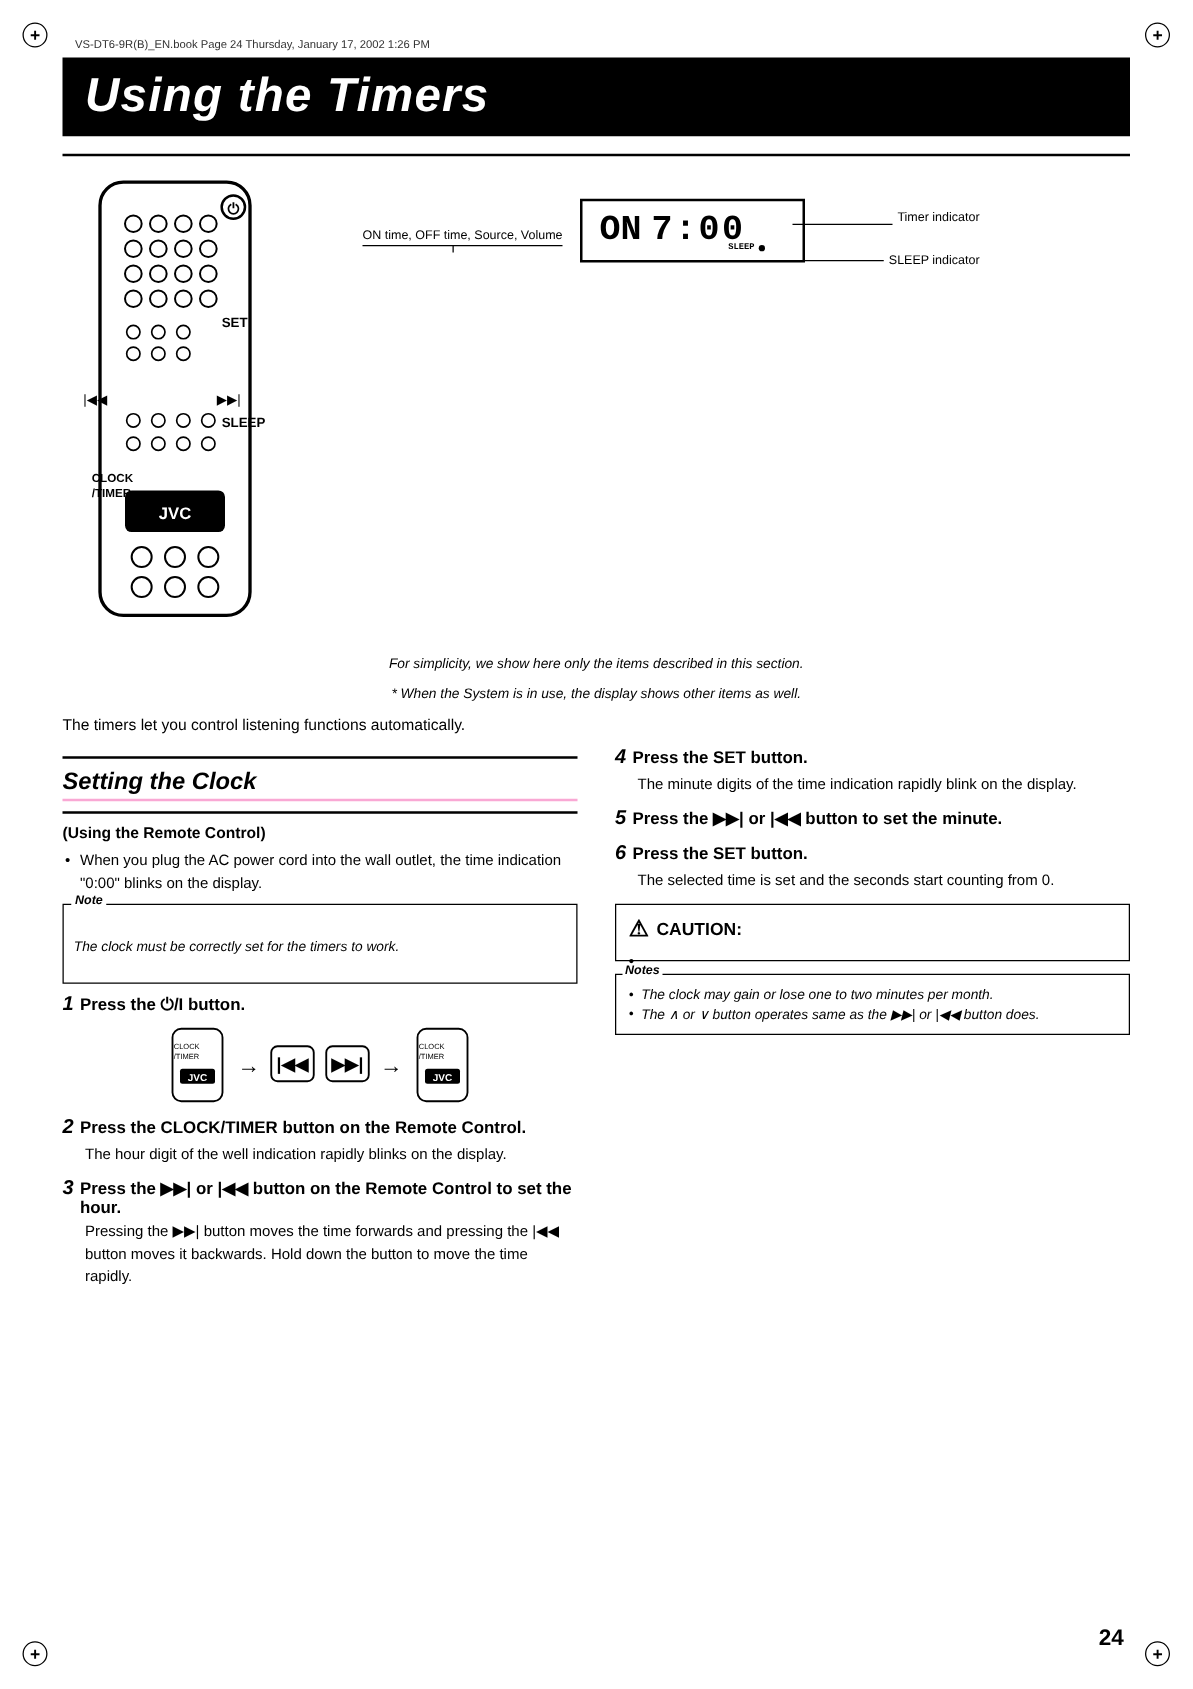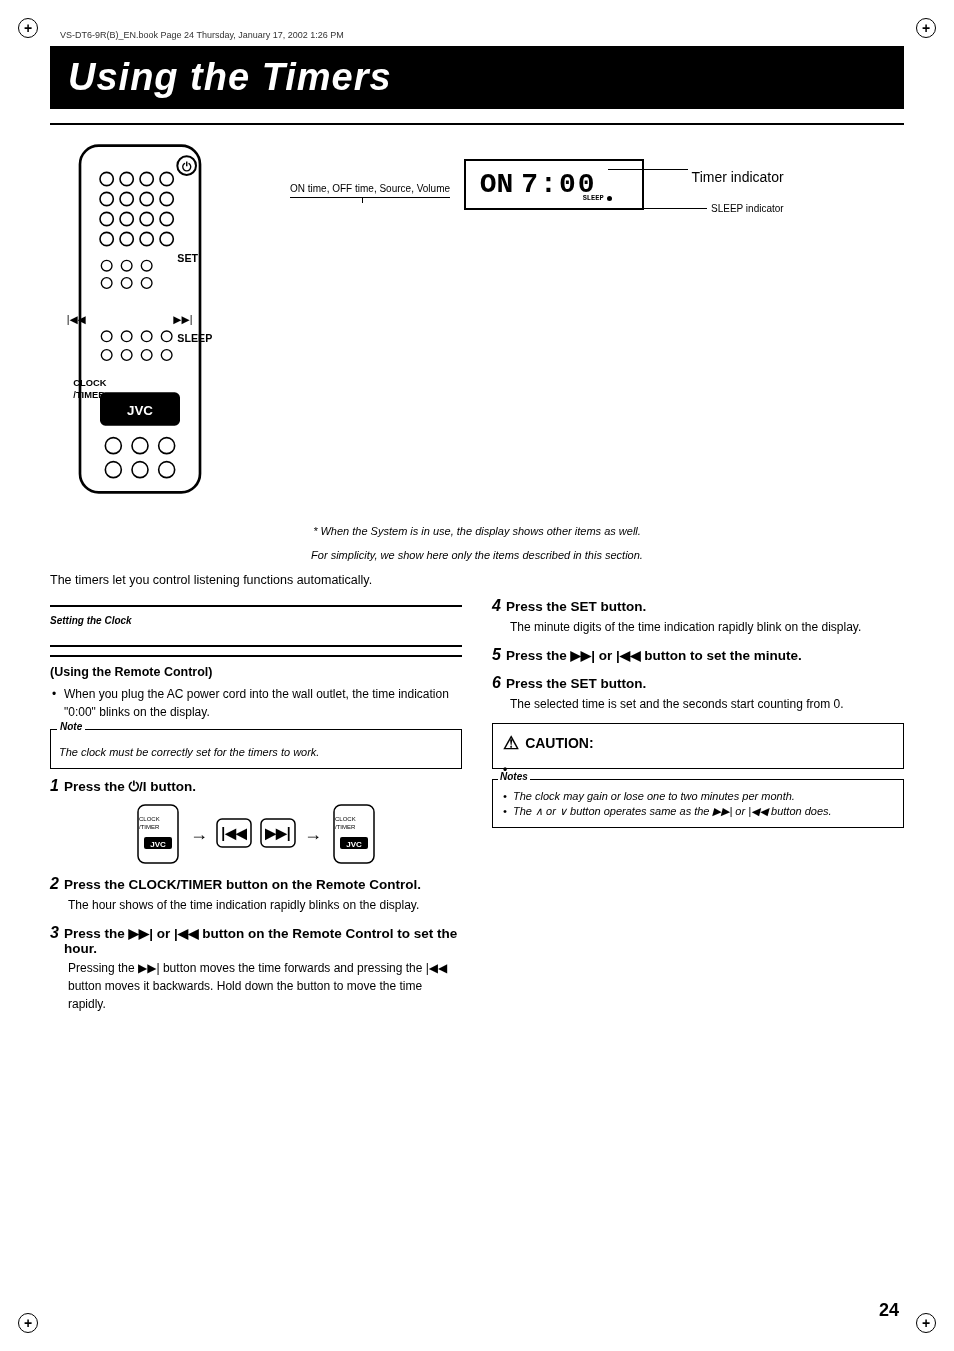--- a/index.html
+++ b/index.html
@@ -158,38 +158,38 @@
       flex: 1;
     }
 
     .intro-text {
       font-size: 12.5px;
       margin-bottom: 10px;
     }
 
     
     .section-heading {
-      font-size: 10px;
+      font-size: 19px;
       font-weight: 900;
       font-style: italic;
-      border-bottom: 2px solid #000000;
-      padding-bottom: 19px;
+      border-bottom: 2px solid #f9a8d4;
+      padding-bottom: 2px;
       margin-bottom: 6px;
     }
 
     .sub-heading {
       font-size: 12.5px;
       font-weight: bold;
       margin-bottom: 6px;
     }
 
     
     .note-box {
       border: 1px solid #000;
-      padding: 10px 8px;
+      padding: 22px 8px;
       margin: 8px 0;
       position: relative;
     }
     .note-label {
       position: absolute;
       top: -10px;
       left: 6px;
       background: #fff;
       padding: 0 3px;
       font-size: 11px;
@@ -406,36 +406,36 @@
       <div style="position: relative; display: inline-block; margin-left: 10px; border-radius: 11px;">
         <div class="display-box">
           <span class="display-on">ON</span>
           <span class="display-time">7:00</span>
           <div class="display-sleep-dot">
             <span style="font-size:7px;">SLEEP</span>
             <span class="sleep-dot-circle"></span>
           </div>
         </div>
         
-        <div style="position:absolute; right:-140px; top:10px; font-size:14px; white-space:nowrap; display:flex; align-items:flex-start; gap:4px;">
+        <div style="position:absolute; right:-140px; top:10px; font-size:10px; white-space:nowrap; display:flex; align-items:flex-end; gap:4px;">
           <div style="width:80px; height:1px; background:#000;"></div>
           <span>Timer indicator</span>
         </div>
         
         <div style="position:absolute; right:-140px; top:44px; font-size:10px; white-space:nowrap; display:flex; align-items:center; gap:4px;">
           <div style="width:80px; height:1px; background:#000;"></div>
           <span>SLEEP indicator</span>
         </div>
       </div>
     </div>
   </div>
 
   <div style="text-align:center; margin-bottom:10px;">
+    <div class="caption-text">For simplicity, we show here only the items described in this section.</div>
     <div class="caption-text">* When the System is in use, the display shows other items as well.</div>
-    <div class="caption-text">For simplicity, we show here only the items described in this section.</div>
   </div>
 
   <div class="intro-text">The timers let you control listening functions automatically.</div>
 
   <div class="two-col">
 
     <div class="col-left">
       <div class="main-divider"></div>
       <div class="section-heading">Setting the Clock</div>
       <div class="main-divider"></div>
@@ -486,21 +486,21 @@
             <text x="24" y="44" text-anchor="middle" font-size="8" fill="#fff" font-weight="bold">JVC</text>
           </svg>
         </div>
       </div>
 
       <div class="step">
         <div class="step-header">
           <span class="step-num">2</span>
           <span>Press the CLOCK/TIMER button on the Remote Control.</span>
         </div>
-        <div class="step-body">The hour shows of the time indication rapidly blinks on the display.</div>
+        <div class="step-body">The hour digit of the well indication rapidly blinks on the display.</div>
       </div>
 
       <div class="step">
         <div class="step-header">
           <span class="step-num">3</span>
           <span>Press the ▶▶| or |◀◀ button on the Remote Control to set the hour.</span>
         </div>
         <div class="step-body">Pressing the ▶▶| button moves the time forwards and pressing the |◀◀ button moves it backwards. Hold down the button to move the time rapidly.</div>
       </div>
     </div>

